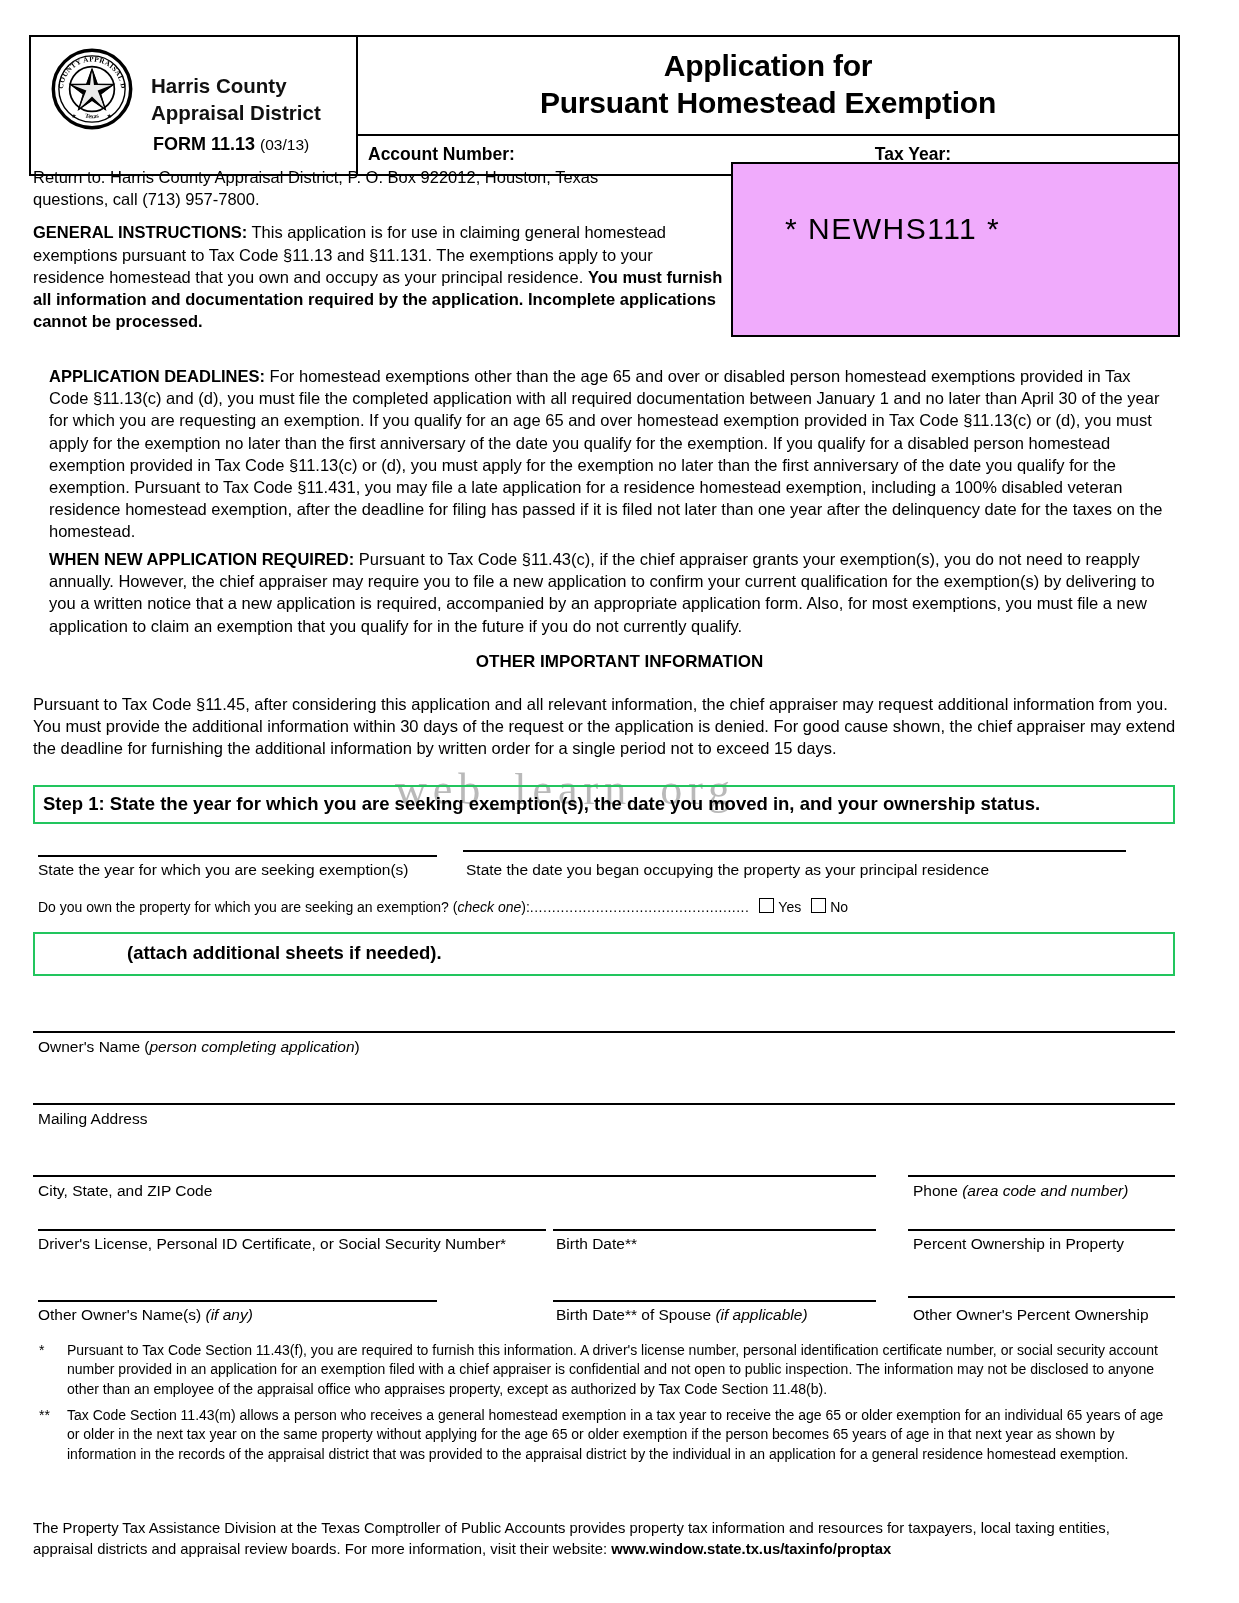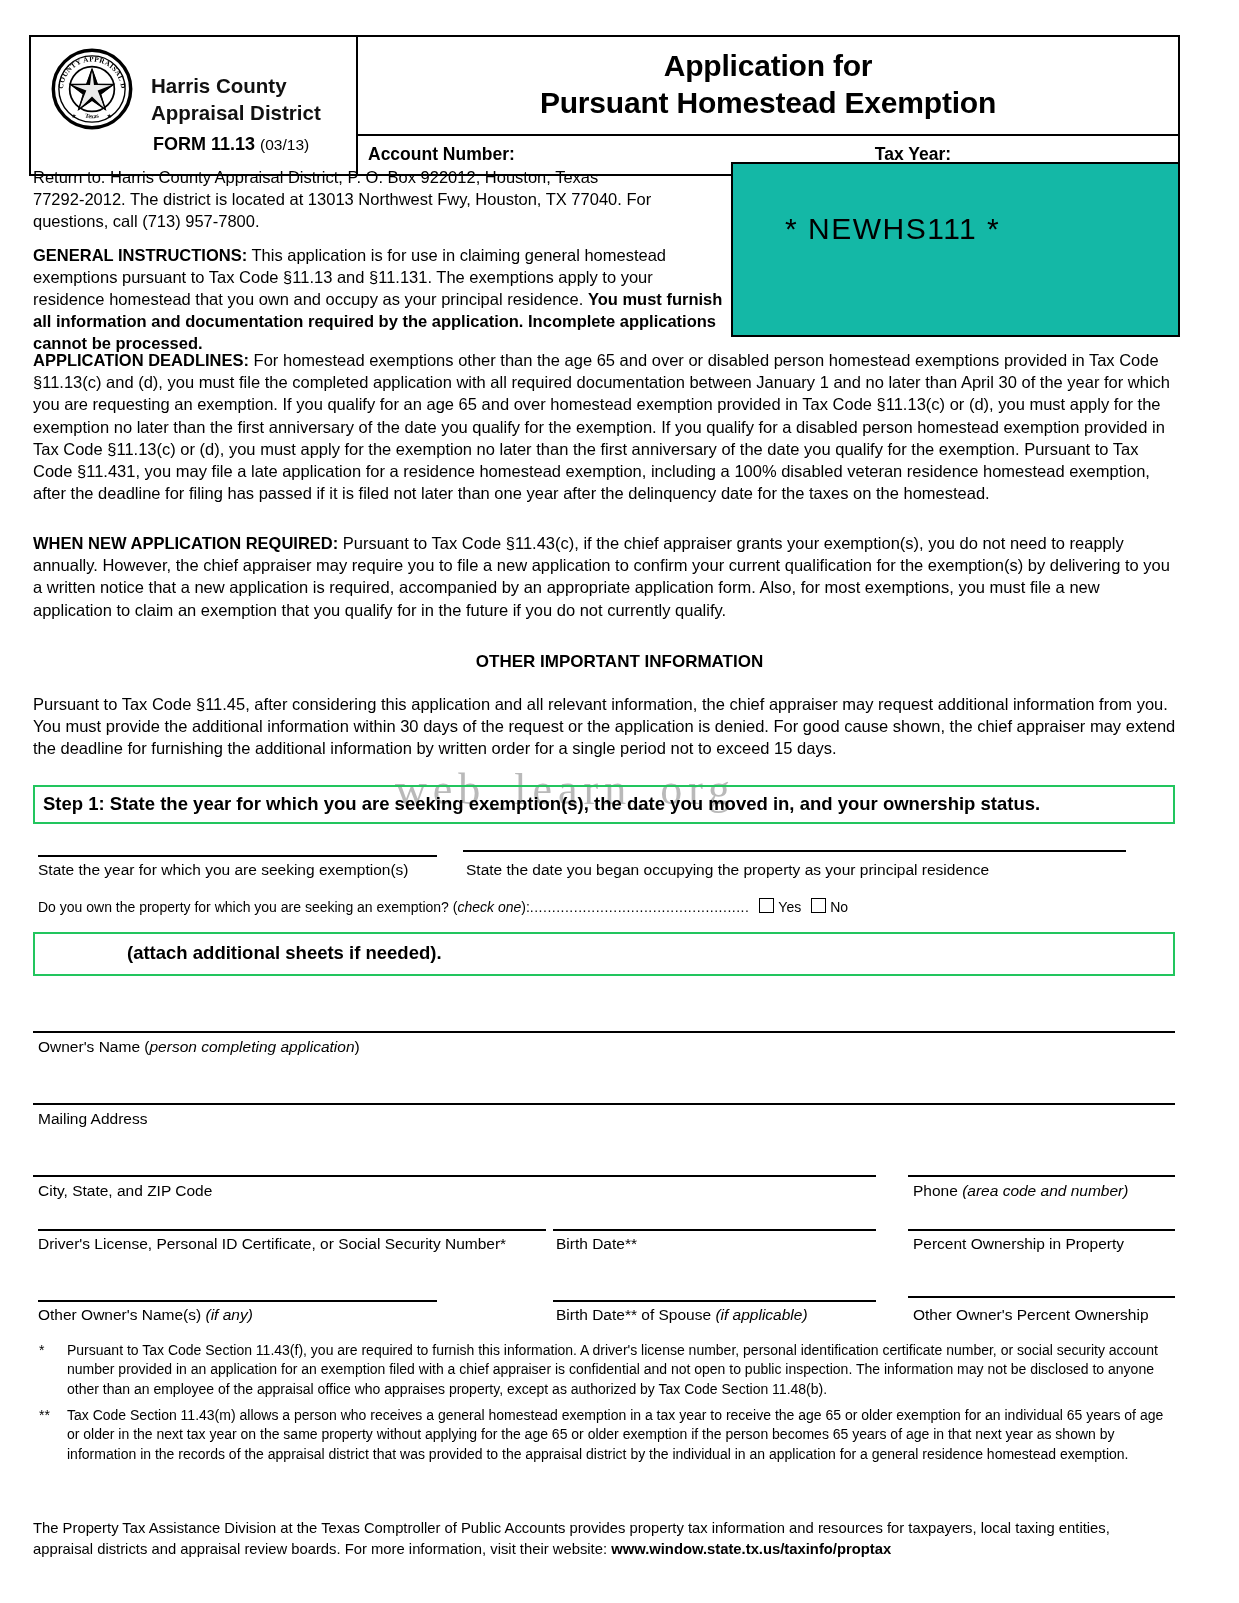--- a/index.html
+++ b/index.html
@@ -120,42 +120,42 @@
   .gi { margin-top: 11px !important; }
   .barcode-box {
     position: absolute;
     left: 731px;
     top: 162px;
     width: 449px;
     height: 175px;
     border: 2px solid #000;
     box-sizing: border-box;
     z-index: 2;
-    background: #14b8a6;
+    background: #f0abfc;
   }
   .barcode-text {
     position: absolute;
     left: 52px;
     top: 48px;
     font-size: 30px;
     letter-spacing: 1.5px;
     white-space: nowrap;
   }
 
   
   .para {
     position: absolute;
     left: 33px;
     width: 1149px;
     font-size: 16.5px;
     line-height: 1.345;
     text-align: left;
     z-index: 2;
   }
-  .para p { margin: 0; }
+  .para p { margin: 16px; }
   #p-deadlines { top: 349px; }
   #p-newapp { top: 532px; }
   #p-duty { top: 613px; }
   #oii {
     position: absolute;
     left: 0; right: 0;
     top: 652px;
     text-align: center;
     font-size: 17px;
     font-weight: bold;
@@ -301,21 +301,20 @@
       </div>
       <div class="acct-cell">
         <span class="acct-label">Account Number:</span>
         <span class="taxyear-label">Tax Year:</span>
       </div>
     </div>
   </div>
 
   <div class="return-block">
     <p>Return to:  Harris County Appraisal District, P. O. Box 922012, Houston, Texas</p>
-    <p>77292-2012.  The district is located at 13013 Northwest Fwy, Houston, TX 77040.  For</p>
     <p>questions, call (713) 957-7800.</p>
     <p class="gi"><b>GENERAL INSTRUCTIONS:</b><span> This application is for use in claiming general homestead exemptions pursuant to Tax Code §11.13 and §11.131. The exemptions apply to your residence homestead that you own and occupy as your principal residence. </span><b>You must furnish all information and documentation required by the application. Incomplete applications cannot be processed.</b></p>
   </div>
 
   <div class="barcode-box">
     <div class="barcode-text">* NEWHS111 *</div>
   </div>
 
   <div class="para" id="p-deadlines">
     <p><b>APPLICATION DEADLINES:</b><span> For homestead exemptions other than the age 65 and over or disabled person homestead exemptions provided in Tax Code §11.13(c) and (d), you must file the completed application with all required documentation between January 1 and no later than April 30 of the year for which you are requesting an exemption. If you qualify for an age 65 and over homestead exemption provided in Tax Code §11.13(c) or (d), you must apply for the exemption no later than the first anniversary of the date you qualify for the exemption. If you qualify for a disabled person homestead exemption provided in Tax Code §11.13(c) or (d), you must apply for the exemption no later than the first anniversary of the date you qualify for the exemption. Pursuant to Tax Code §11.431, you may file a late application for a residence homestead exemption, including a 100% disabled veteran residence homestead exemption, after the deadline for filing has passed if it is filed not later than one year after the delinquency date for the taxes on the homestead.</span></p>

